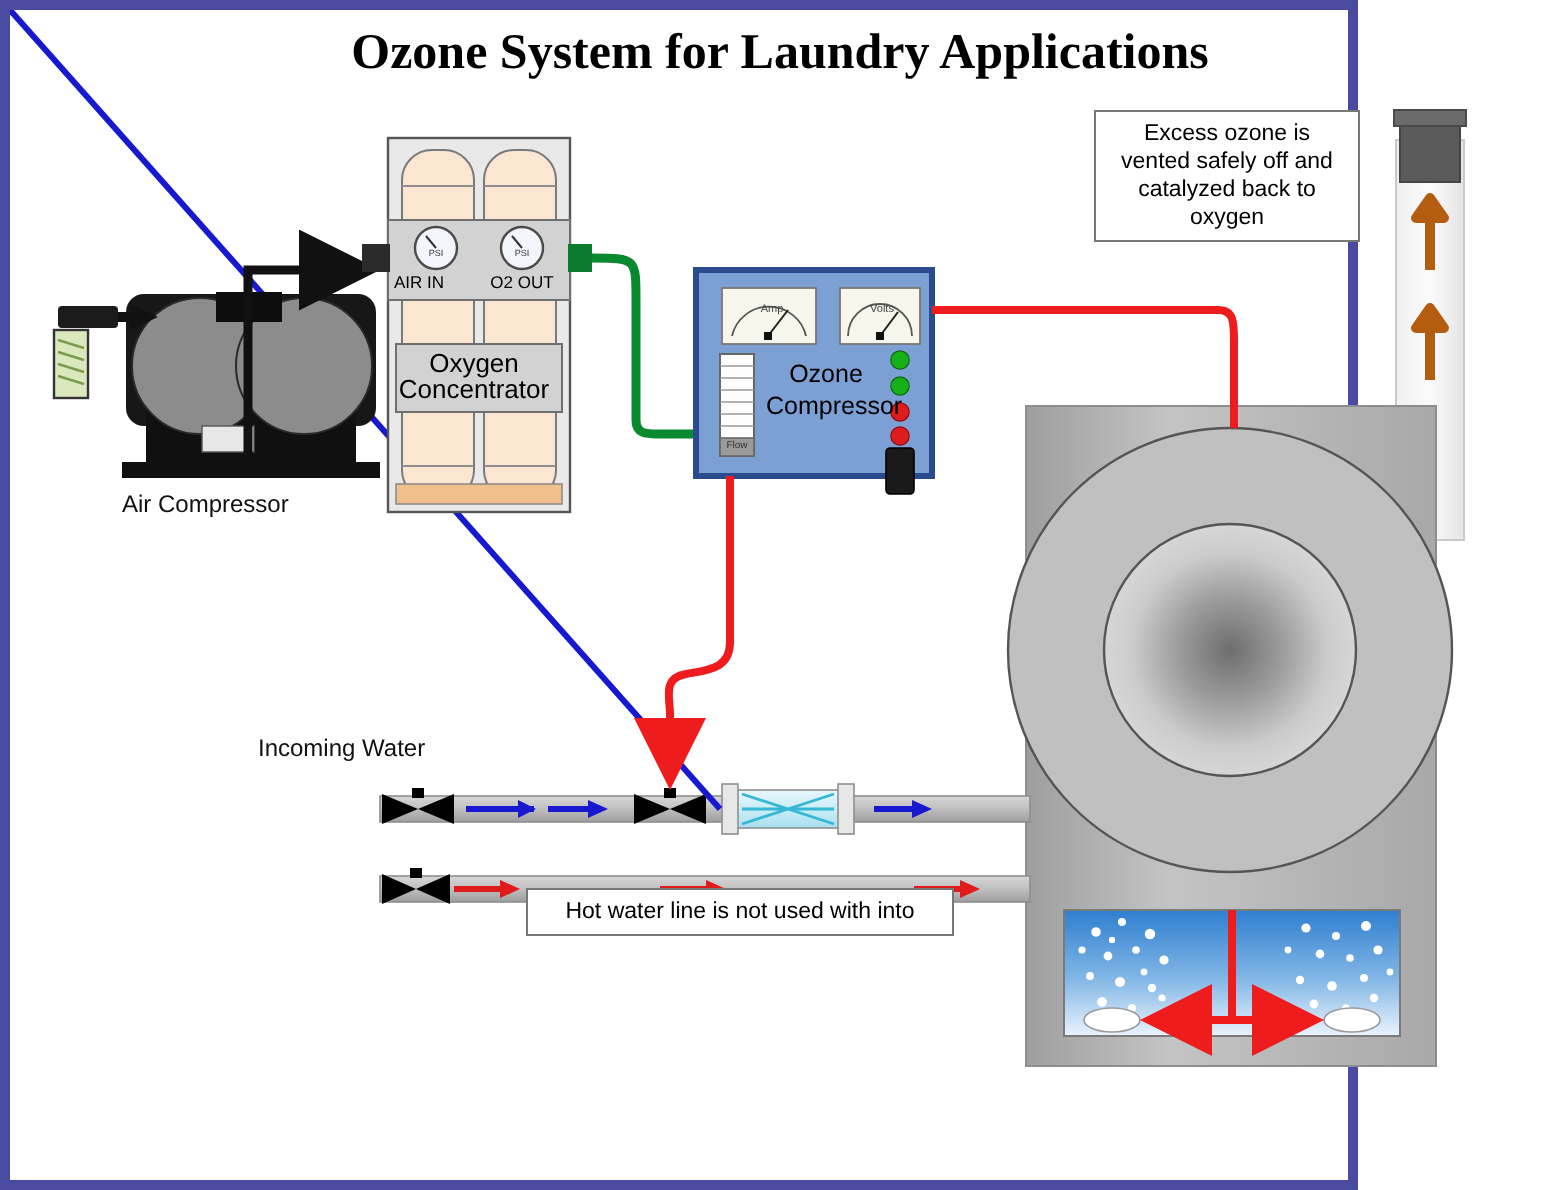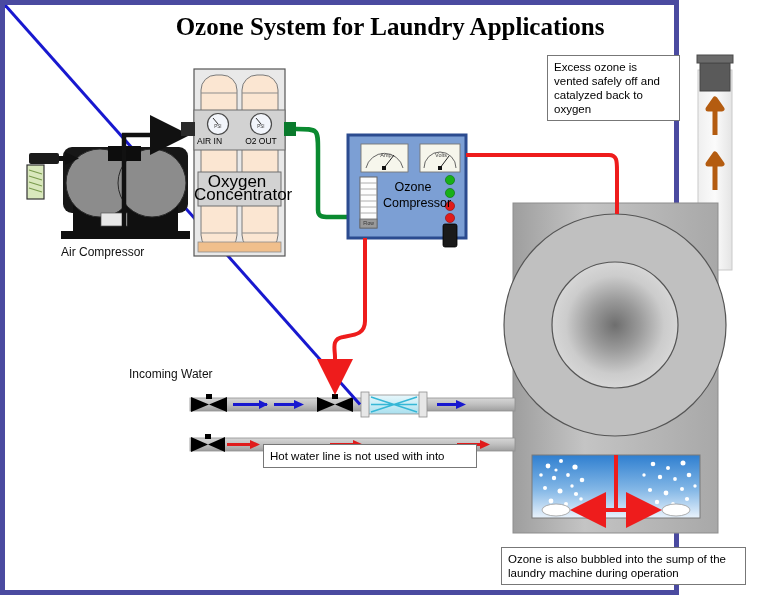--- a/index.html
+++ b/index.html
@@ -4,21 +4,21 @@
 <style>
   html,body{margin:0;padding:0;background:#fff;}
   body{width:780px;height:595px;overflow:hidden;font-family:"Liberation Sans",sans-serif;}
   #page{position:relative;width:679px;height:595px;background:#ffffff;box-sizing:border-box;
         border:5px solid #4a4aa0;}
   #stage{position:absolute;inset:0;}
   svg{display:block;}
   .ttl{position:absolute;left:0;top:8px;width:770px;text-align:center;
        font-family:"Liberation Serif",serif;font-weight:bold;font-size:25px;color:#000;}
   .callout{position:absolute;background:#ffffff;border:1px solid #777;
-           font-size:11.5px;line-height:14px;color:#000;
+           font-size:11.5px;line-height:14px;text-align:center;color:#000;
            padding:4px 6px;box-sizing:border-box;}
   .plain{position:absolute;font-size:12px;color:#111;white-space:nowrap;}
 </style>
 </head>
 <body>
 
 <div id="page">
 
   <div class="ttl">Ozone System for Laundry Applications</div>
 
@@ -253,21 +253,21 @@
       <path d="M360,233 L360,316 C360,330 348,330 338,332 C326,334 330,344 330,352 L330,382" stroke="#ee1c1c" stroke-width="4" fill="none" marker-end="url(#arrRed)"></path>
     </g>
 
   </svg>
   </div>
 
   <div class="plain" style="left:56px;top:240px;">Air Compressor</div>
 
   <div class="plain" style="left:124px;top:362px;">Incoming Water</div>
 
-  <div style="position:absolute;left:189px;top:170px;width:86px;text-align:center;font-size:17px;line-height:13px;color:#000;">
+  <div style="position:absolute;left:189px;top:170px;width:86px;text-align:center;font-size:13px;line-height:13px;color:#000;">
     <div>Oxygen</div>
     <div>Concentrator</div>
   </div>
 
   <div style="position:absolute;left:193px;top:119px;width:40px;text-align:center;font-size:4.5px;color:#333;">PSI</div>
   <div style="position:absolute;left:236px;top:119px;width:40px;text-align:center;font-size:4.5px;color:#333;">PSI</div>
 
   <div style="position:absolute;left:192px;top:131px;width:42px;text-align:left;font-size:8.5px;color:#000;">AIR IN</div>
   <div style="position:absolute;left:235px;top:131px;width:42px;text-align:center;font-size:8.5px;color:#000;">O2 OUT</div>
 
@@ -278,15 +278,14 @@
 
   <div style="position:absolute;left:364px;top:147px;width:34px;text-align:center;font-size:5.5px;color:#444;">Amp</div>
   <div style="position:absolute;left:420px;top:147px;width:32px;text-align:center;font-size:5.5px;color:#444;">Volts</div>
   <div style="position:absolute;left:354px;top:215px;width:19px;text-align:center;font-size:5px;color:#333;">Flow</div>
 
   <div class="callout" style="left:542px;top:50px;width:133px;">Excess ozone is vented safely off and catalyzed back to oxygen</div>
 
 
   <div class="callout" style="left:258px;top:439px;width:214px;">Hot water line is not used with into</div>
 
-  <div class="callout" style="left:496px;top:542px;width:245px;">Ozone is also bubbled into the sump of the laundry machine during operation</div>
 
 </div>
 
 </body></html>

